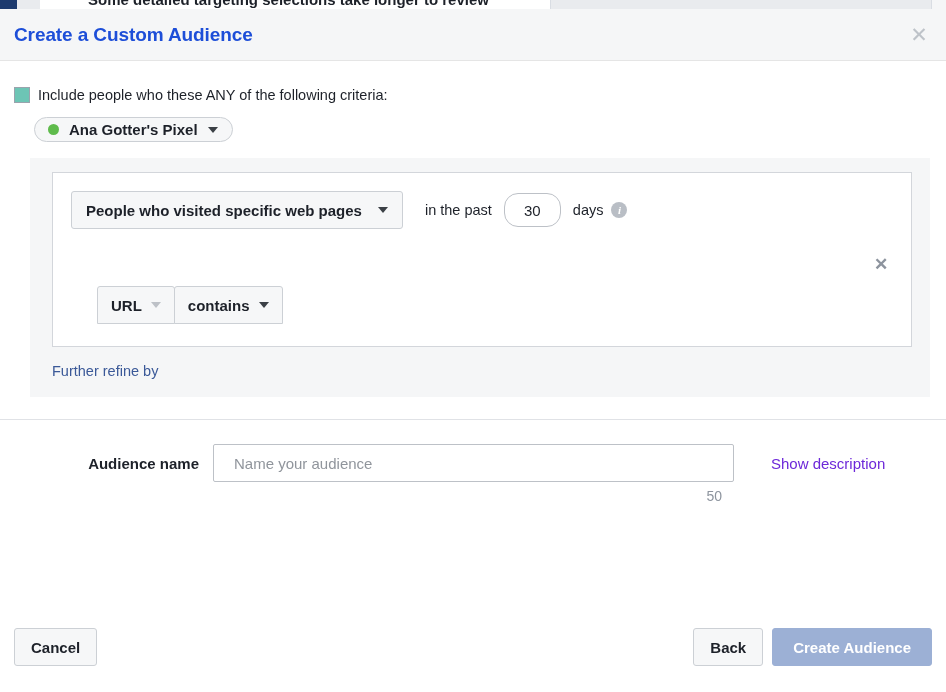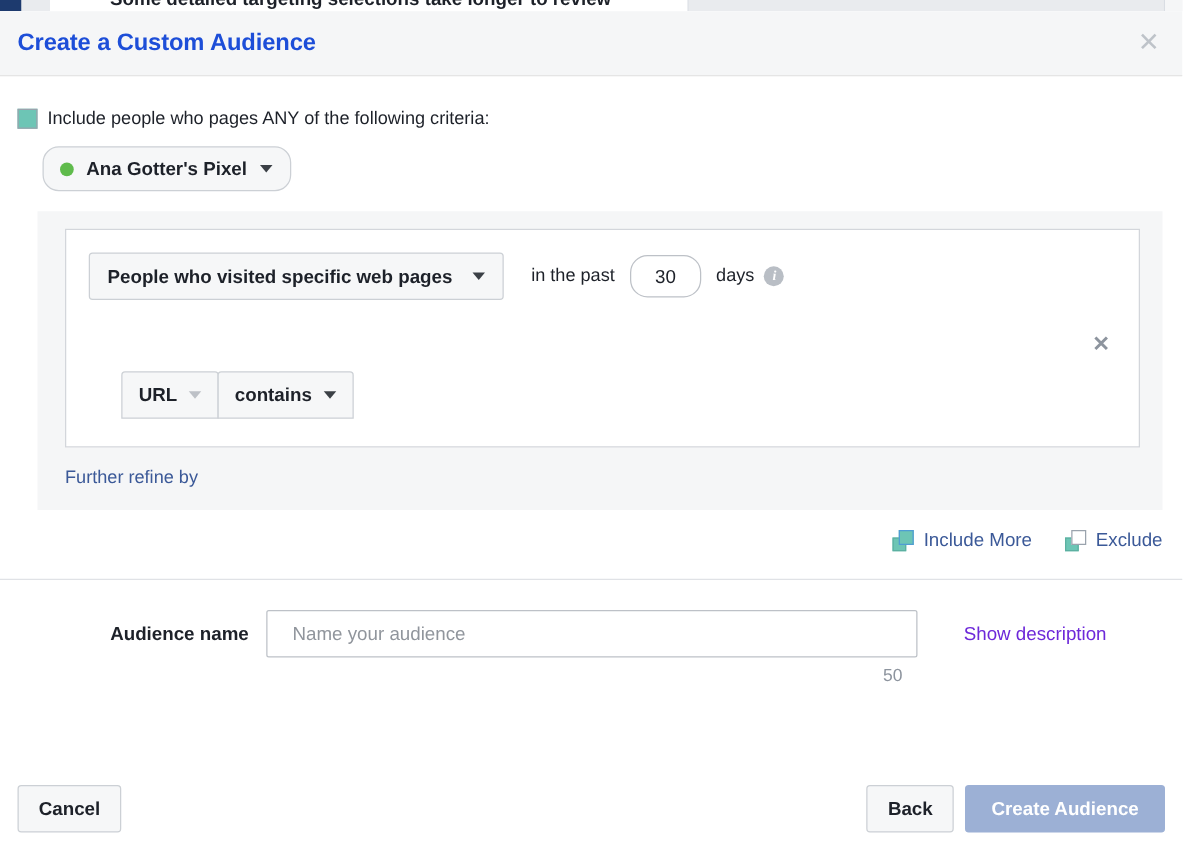--- a/index.html
+++ b/index.html
@@ -124,21 +124,21 @@
     color: #1d2129;
   }
 
   .pixel-row {
     padding: 14px 0 0 34px;
   }
   .pixel-select {
     display: inline-flex;
     align-items: center;
     gap: 10px;
-    height: 36px;
+    height: 25px;
     padding: 0 14px 0 13px;
     background: #f6f7f8;
     border: 1px solid #ccd0d5;
     border-radius: 13px;
     box-sizing: border-box;
     cursor: pointer;
   }
   .pixel-dot {
     width: 11px;
     height: 11px;
@@ -466,21 +466,21 @@
 
   <div class="dialog-header">
     <div class="dialog-title">Create a Custom Audience</div>
     <div class="dialog-close">✕</div>
   </div>
 
   <div class="dialog-body">
 
     <div class="criteria-head">
       <span class="include-swatch"></span>
-      <span class="criteria-head-label">Include people who pages ANY of the following criteria:</span>
+      <span class="criteria-head-label">Include people who these ANY of the following criteria:</span>
     </div>
 
     <div class="pixel-row">
       <div class="pixel-select">
         <span class="pixel-dot"></span>
         <span class="pixel-name">Ana Gotter's Pixel</span>
         <span class="caret"></span>
       </div>
     </div>
 
@@ -510,36 +510,20 @@
             </div>
             <div class="condition-remove">✕</div>
           </div>
         </div>
 
       </div>
 
       <a class="refine-link">Further refine by</a>
     </div>
 
-    <div class="panel-actions">
-      <div class="action-link">
-        <span class="stack-icon">
-          <span class="sq-back"></span>
-            <span class="sq-front"></span>
-        </span>
-        <span class="action-text">Include More</span>
-      </div>
-      <div class="action-link">
-        <span class="stack-icon hollow">
-          <span class="sq-back"></span>
-            <span class="sq-front"></span>
-        </span>
-        <span class="action-text">Exclude</span>
-      </div>
-    </div>
 
     <div class="divider"></div>
 
     <div class="name-row">
       <div class="name-label">Audience name</div>
       <div class="name-field">
         <input class="name-input" type="text" placeholder="Name your audience" style="">
         <span class="name-counter">50</span>
       </div>
       <a class="show-description">Show description</a>

